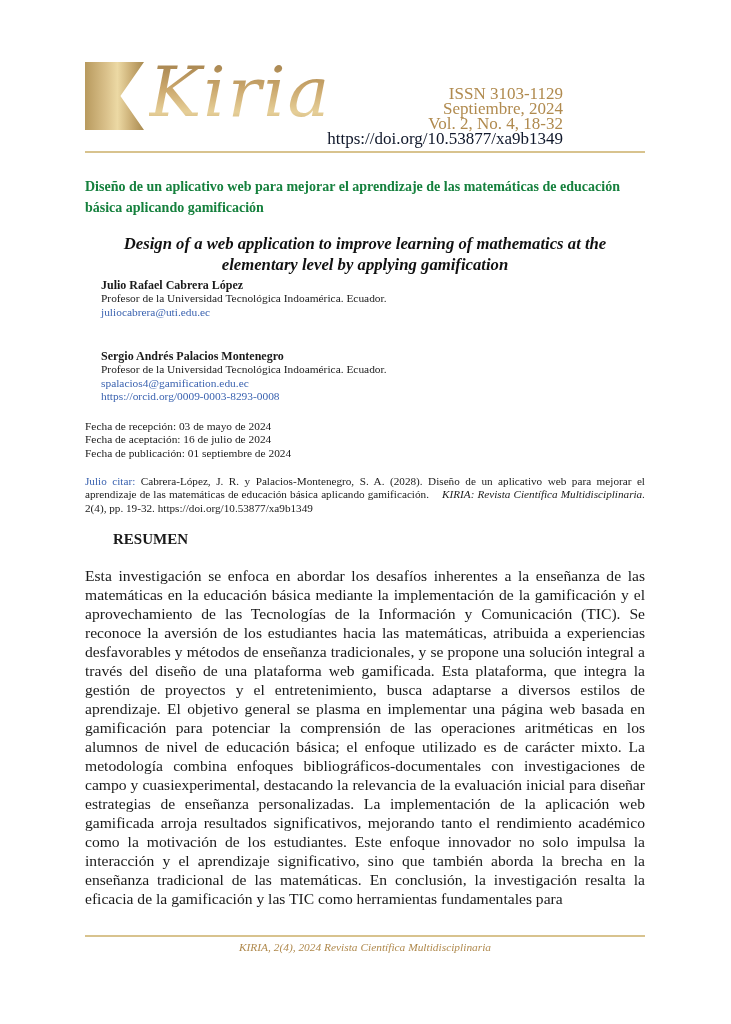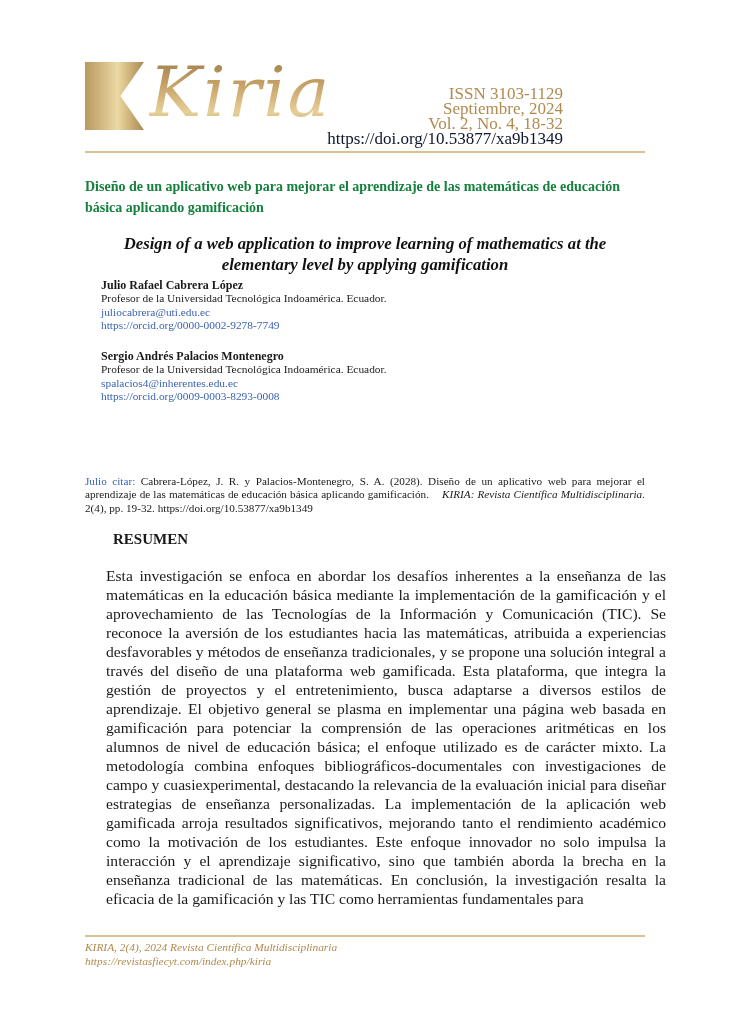--- a/index.html
+++ b/index.html
@@ -38,23 +38,23 @@
 
   .dates { position: absolute; left: 85px; top: 420px; font-size: 11.4px; line-height: 13.4px; }
 
   .cite { position: absolute; left: 85px; top: 475px; width: 560px; font-size: 11.2px;
     line-height: 13.4px; text-align: justify; }
   .cite .lbl { color: #3b63b0; }
   .cite i { font-style: italic; margin-left: 10px; }
 
   .resumen-h { position: absolute; left: 85px; top: 531px; font-weight: bold; font-size: 15px; margin-left: 28px; }
   .abstract { position: absolute; left: 85px; top: 566px; width: 560px; font-size: 15.6px;
-    line-height: 19px; text-align: justify; color: #1a1a1a; margin-left: 21px; }
+    line-height: 19px; text-align: justify; color: #1a1a1a; }
 
-  .footer { position: absolute; left: 85px; top: 940px; width: 560px; text-align: left;
+  .footer { position: absolute; left: 85px; top: 940px; width: 560px; text-align: center;
     font-style: italic; font-size: 11.4px; line-height: 14px; color: #b08a4e; }
 </style>
 </head>
 <body>
 
 <div class="page">
 
   <div class="logo">
     <div class="logo-flag"></div>
     <div class="logo-word">Kiria</div>
@@ -69,35 +69,38 @@
 
   <div class="rule top"></div>
 
   <div class="title">Diseño de un aplicativo web para mejorar el aprendizaje de las matemáticas de educación básica aplicando gamificación</div>
   <div class="subtitle">Design of a web application to improve learning of mathematics at the elementary level by applying gamification</div>
 
   <div class="author a1">
     <div class="name">Julio Rafael Cabrera López</div>
     <div>Profesor de la Universidad Tecnológica Indoamérica. Ecuador.</div>
     <div class="link">juliocabrera@uti.edu.ec</div>
-    <div class="link">https://orcid.org/0000-0002-9278-7749</div>
   </div>
 
   <div class="author a2">
     <div class="name">Sergio Andrés Palacios Montenegro</div>
     <div>Profesor de la Universidad Tecnológica Indoamérica. Ecuador.</div>
-    <div class="link">spalacios4@inherentes.edu.ec</div>
+    <div class="link">spalacios4@gamification.edu.ec</div>
     <div class="link">https://orcid.org/0009-0003-8293-0008</div>
   </div>
 
+  <div class="dates">
+    <div>Fecha de recepción: 03 de mayo de 2024</div>
+    <div>Fecha de aceptación: 16 de julio de 2024</div>
+    <div>Fecha de publicación: 01 septiembre de 2024</div>
+  </div>
 
   <div class="cite"><span class="lbl">Julio citar:</span><span> Cabrera-López, J. R. y Palacios-Montenegro, S. A. (2028). Diseño de un aplicativo web para mejorar el aprendizaje de las matemáticas de educación básica aplicando gamificación. </span><i>KIRIA: Revista Científica Multidisciplinaria.</i><span> 2(4), pp. 19-32. https://doi.org/10.53877/xa9b1349</span></div>
 
   <div class="resumen-h">RESUMEN</div>
   <div class="abstract">Esta investigación se enfoca en abordar los desafíos inherentes a la enseñanza de las matemáticas en la educación básica mediante la implementación de la gamificación y el aprovechamiento de las Tecnologías de la Información y Comunicación (TIC). Se reconoce la aversión de los estudiantes hacia las matemáticas, atribuida a experiencias desfavorables y métodos de enseñanza tradicionales, y se propone una solución integral a través del diseño de una plataforma web gamificada. Esta plataforma, que integra la gestión de proyectos y el entretenimiento, busca adaptarse a diversos estilos de aprendizaje. El objetivo general se plasma en implementar una página web basada en gamificación para potenciar la comprensión de las operaciones aritméticas en los alumnos de nivel de educación básica; el enfoque utilizado es de carácter mixto.  La metodología combina enfoques bibliográficos-documentales con investigaciones de campo y cuasiexperimental, destacando la relevancia de la evaluación inicial para diseñar estrategias de enseñanza personalizadas. La implementación de la aplicación web gamificada arroja resultados significativos, mejorando tanto el rendimiento académico como la motivación de los estudiantes. Este enfoque innovador no solo impulsa la interacción y el aprendizaje significativo, sino que también aborda la brecha en la enseñanza tradicional de las matemáticas. En conclusión, la investigación resalta la eficacia de la gamificación y las TIC como herramientas fundamentales para</div>
 
   <div class="rule bottom"></div>
 
   <div class="footer">
     <div>KIRIA, 2(4), 2024 Revista Científica Multidisciplinaria</div>
-    <div>https://revistasfiecyt.com/index.php/kiria</div>
   </div>
 </div>
 
 </body></html>

